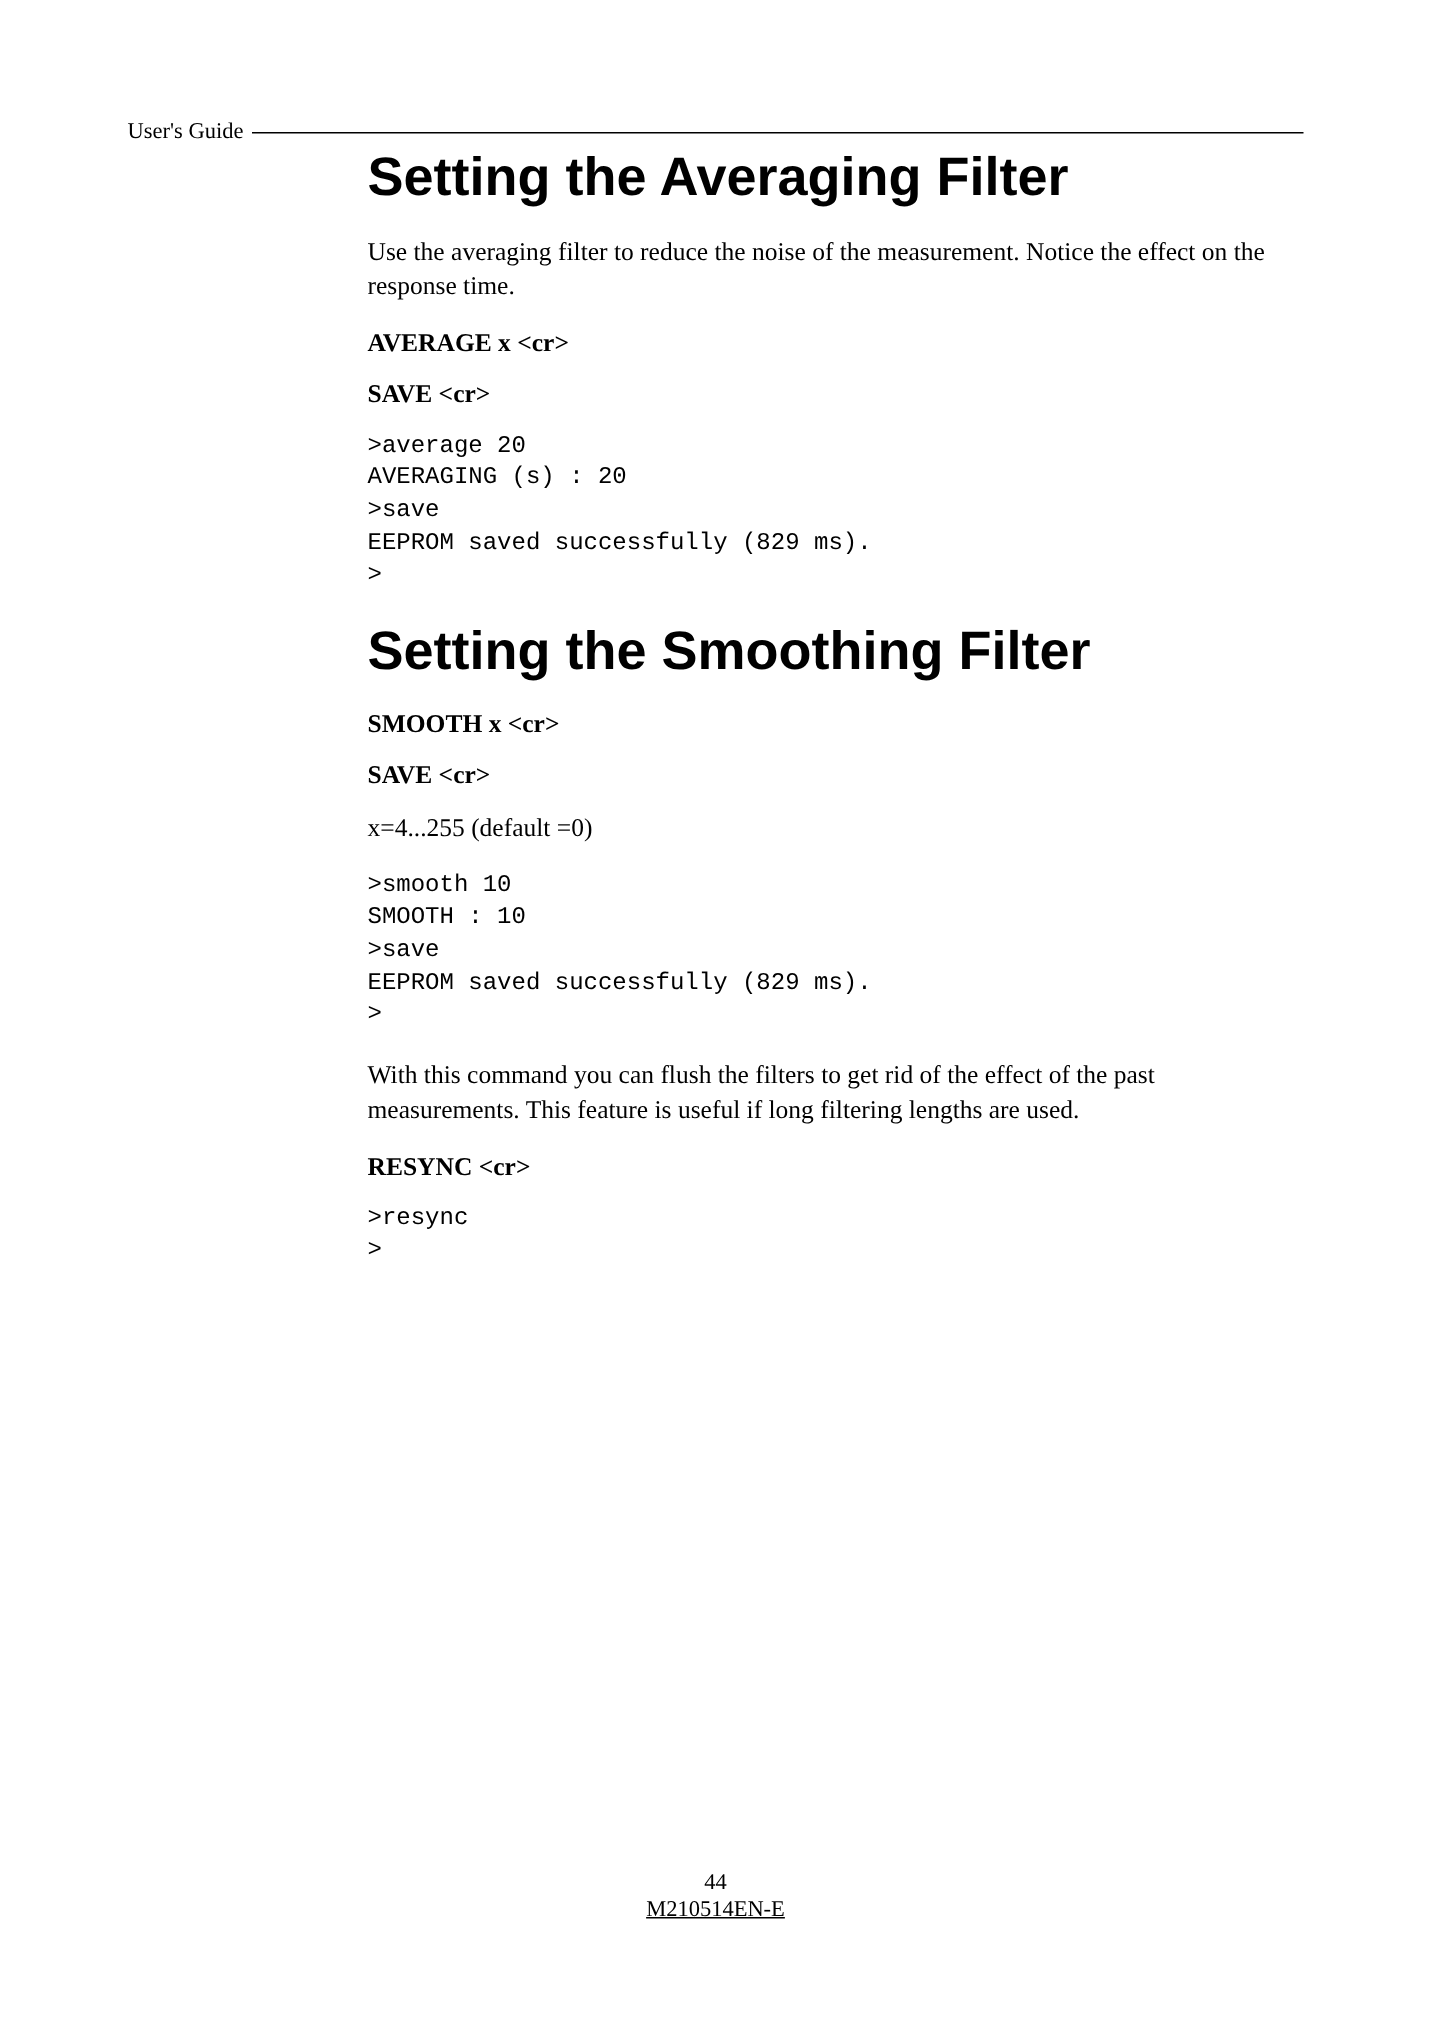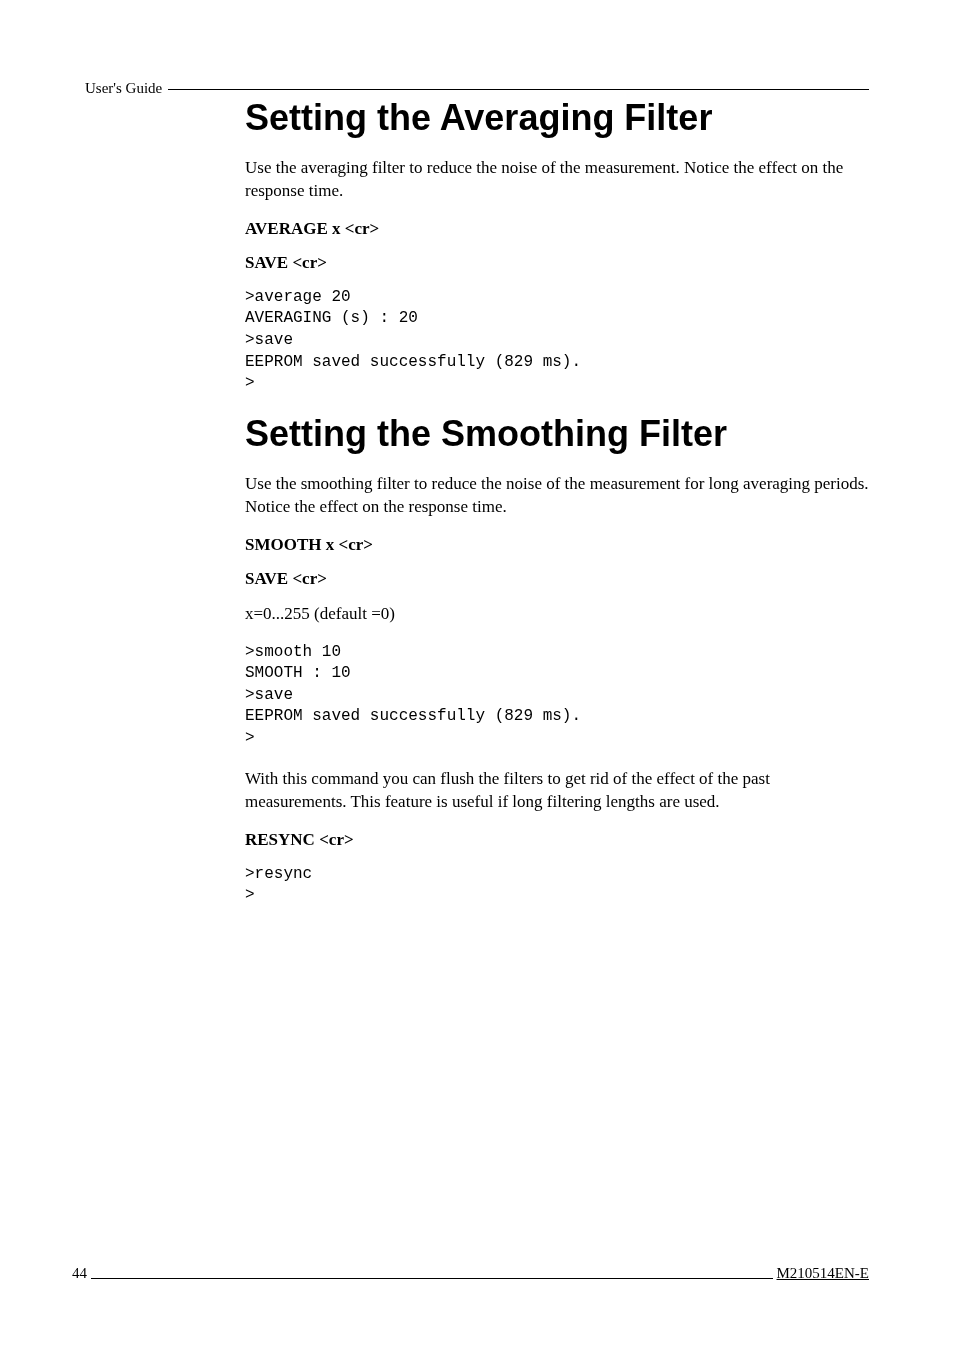--- a/index.html
+++ b/index.html
@@ -56,24 +56,25 @@
   pre.code {
     font-family: "Courier New", Courier, monospace;
     font-size: 16px;
     line-height: 1.35;
     margin: 0 0 18px 0;
     white-space: pre;
   }
   .footer {
     position: absolute;
     bottom: 68px;
-    left: 72px;
+    left: 85px;
     right: 85px;
     display: flex;
-    align-items: flex-end;
+    align-items: center;
+    flex-direction: column;
   }
   .footer-num {
     font-size: 15px;
     white-space: nowrap;
   }
   .footer-rule {
     flex: 1;
     border-bottom: 1px solid #000;
     margin: 0 4px;
     position: relative;
@@ -101,24 +102,23 @@
     <p class="body">Use the averaging filter to reduce the noise of the measurement. Notice the effect on the response time.</p>
     <p class="bold">AVERAGE x &lt;cr&gt;</p>
     <p class="bold">SAVE &lt;cr&gt;</p>
     <pre class="code">&gt;average 20
 AVERAGING (s) : 20
 &gt;save
 EEPROM saved successfully (829 ms).
 &gt;</pre>
 
     <h2 class="section">Setting the Smoothing Filter</h2>
-    <p class="body">Use the smoothing filter to reduce the noise of the measurement for long averaging periods. Notice the effect on the response time.</p>
     <p class="bold">SMOOTH x &lt;cr&gt;</p>
     <p class="bold">SAVE &lt;cr&gt;</p>
-    <p class="body">x=0...255 (default =0)</p>
+    <p class="body">x=4...255 (default =0)</p>
     <pre class="code">&gt;smooth 10
 SMOOTH : 10
 &gt;save
 EEPROM saved successfully (829 ms).
 &gt;</pre>
 
     <p class="body">With this command you can flush the filters to get rid of the effect of the past measurements. This feature is useful if long filtering lengths are used.</p>
     <p class="bold">RESYNC &lt;cr&gt;</p>
     <pre class="code">&gt;resync
 &gt;</pre>

